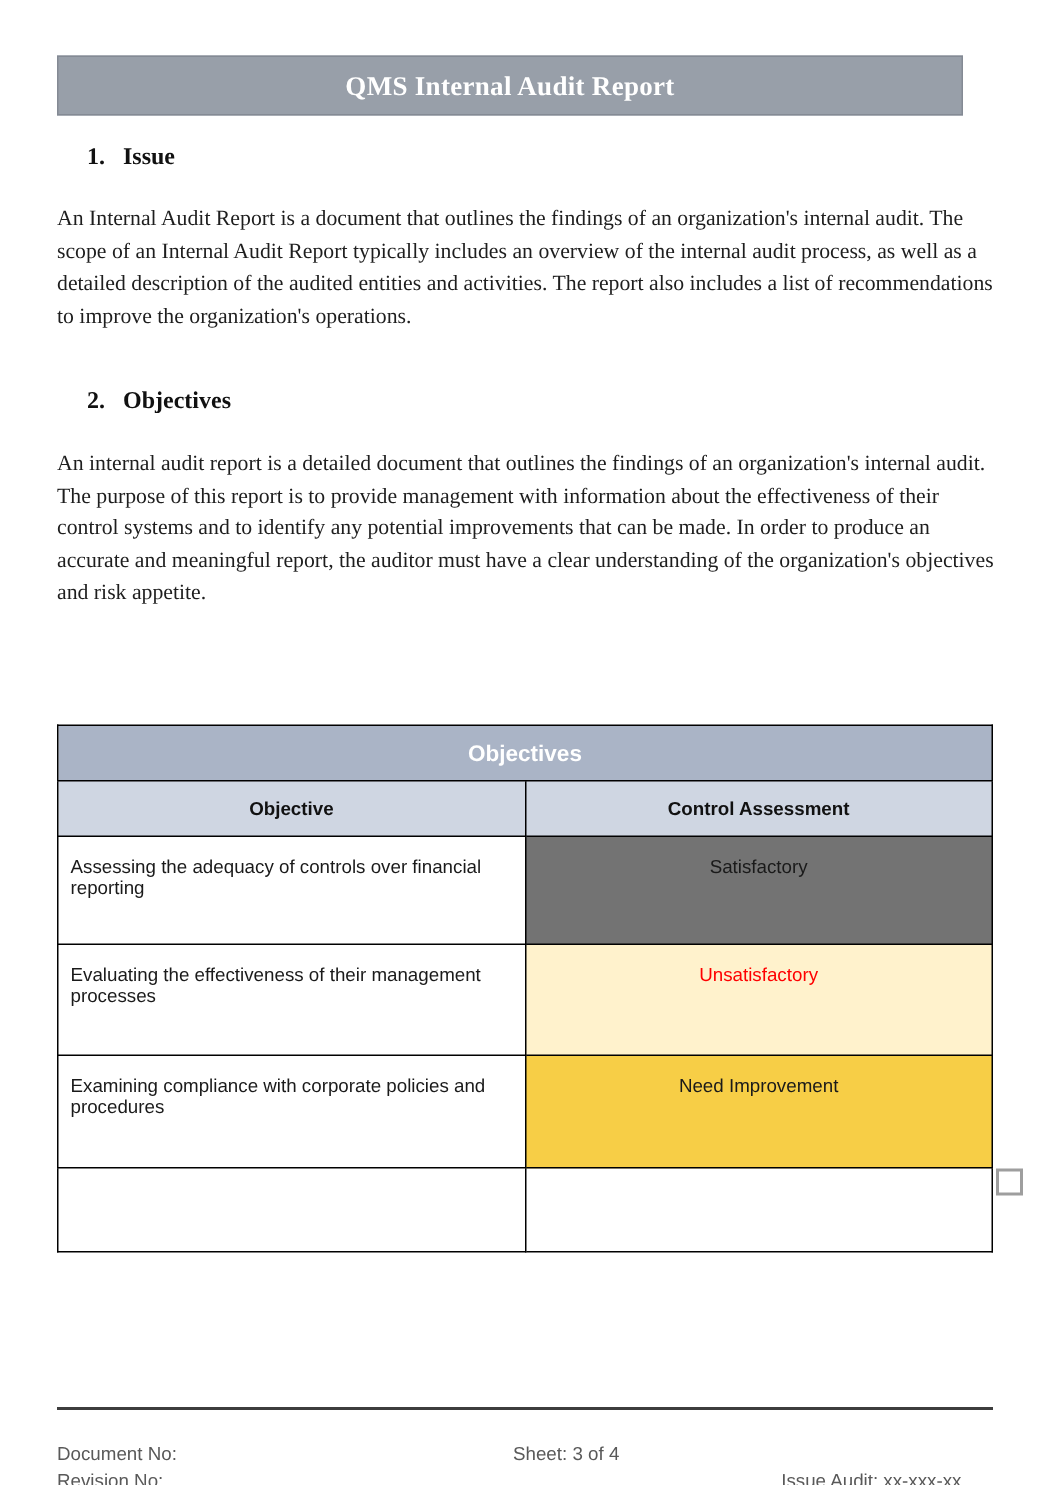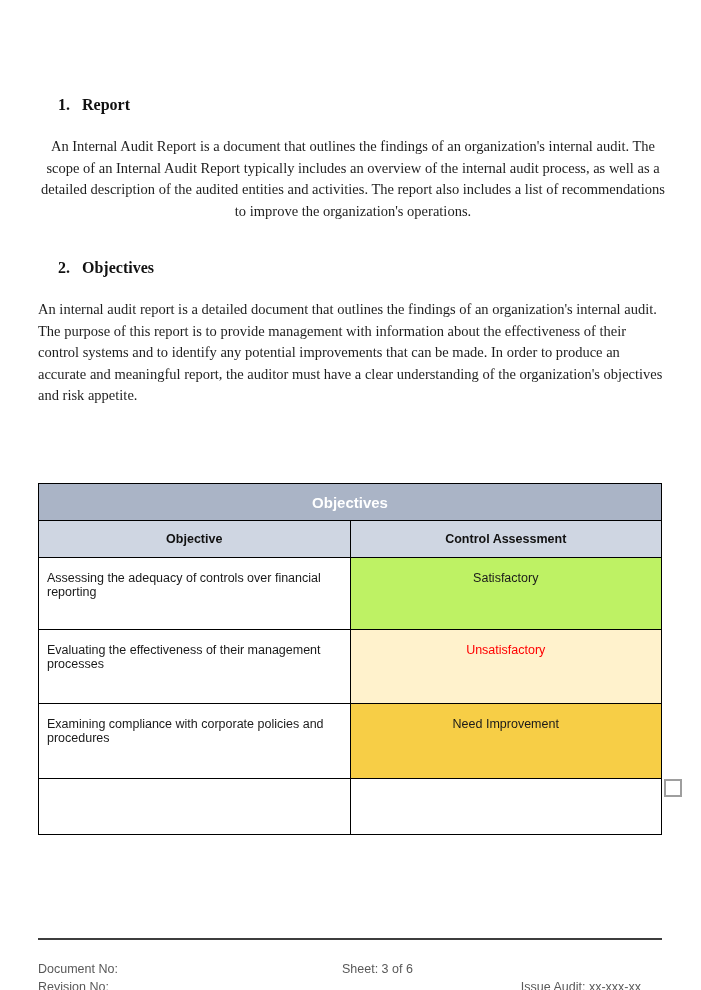--- a/index.html
+++ b/index.html
@@ -39,21 +39,21 @@
   .sh-1 { top: 96px; }
   .sh-2 { top: 259px; }
 
   
   .body-para {
     position: absolute; left: 38px; width: 630px;
     font-family: "Liberation Serif", serif;
     font-size: 14.5px; line-height: 21.5px; color: #1e1e1e;
     margin: 0; text-align: left;
   }
-  .p-1 { top: 136px; text-align: center; }
+  .p-1 { top: 136px; }
   .p-2 { top: 299px; }
 
   
   table.objectives {
     position: absolute; left: 38px; top: 483px;
     width: 624px;
     border-collapse: collapse;
     table-layout: fixed;
     font-family: "Liberation Sans", sans-serif;
   }
@@ -110,23 +110,26 @@
   .footer-row { position: relative; height: 18px; line-height: 18px; }
   .footer-row.first { margin-top: 20px; }
   .footer .sheet { position: absolute; left: 304px; top: 0; }
   .footer .issue { position: absolute; right: 21px; top: 0; }
 </style>
 </head>
 <body>
 
 <div class="page">
 
+  <div class="header-bar">
+    <span class="doc-title">QMS Internal Audit Report</span>
+  </div>
 
   <div class="section-heading sh-1">
-    <span class="num">1.</span><span class="label">Report</span>
+    <span class="num">1.</span><span class="label">Issue</span>
   </div>
   <p class="body-para p-1">An Internal Audit Report is a document that outlines the findings of an organization's internal audit. The scope of an Internal Audit Report typically includes an overview of the internal audit process, as well as a detailed description of the audited entities and activities. The report also includes a list of recommendations to improve the organization's operations.</p>
 
   <div class="section-heading sh-2">
     <span class="num">2.</span><span class="label">Objectives</span>
   </div>
   <p class="body-para p-2">An internal audit report is a detailed document that outlines the findings of an organization's internal audit. The purpose of this report is to provide management with information about the effectiveness of their control systems and to identify any potential improvements that can be made. In order to produce an accurate and meaningful report, the auditor must have a clear understanding of the organization's objectives and risk appetite.</p>
 
   <table class="objectives">
     <thead>
@@ -134,21 +137,21 @@
         <th class="table-title-cell" colspan="2">Objectives</th>
       </tr>
       <tr class="colhead">
         <th>Objective</th>
         <th>Control Assessment</th>
       </tr>
     </thead>
     <tbody>
       <tr class="row-1">
         <td class="obj-cell">Assessing the adequacy of controls over financial reporting</td>
-        <td class="assess-cell" style="background:#bef264;color:#1a1a1a">Satisfactory</td>
+        <td class="assess-cell" style="background:#737373;color:#1a1a1a">Satisfactory</td>
       </tr>
       <tr class="row-2">
         <td class="obj-cell">Evaluating the effectiveness of their management processes</td>
         <td class="assess-cell" style="background:#FFF2CC;color:#FF0000">Unsatisfactory</td>
       </tr>
       <tr class="row-3">
         <td class="obj-cell">Examining compliance with corporate policies and procedures</td>
         <td class="assess-cell" style="background:#F7CE46;color:#1a1a1a">Need Improvement</td>
       </tr>
       <tr class="row-4">
@@ -156,21 +159,21 @@
         <td class="assess-cell" style="background:#FFFFFF;color:#000000"></td>
       </tr>
     </tbody>
   </table>
 
   <div class="anchor-box"></div>
 
   <div class="footer">
     <div class="footer-row first">
       <span>Document No:</span>
-      <span class="sheet">Sheet: 3 of 6</span>
+      <span class="sheet">Sheet: 3 of 4</span>
     </div>
     <div class="footer-row">
       <span>Revision No:</span>
       <span class="issue">Issue Audit: xx-xxx-xx</span>
     </div>
   </div>
 
 </div>
 
 </body></html>

